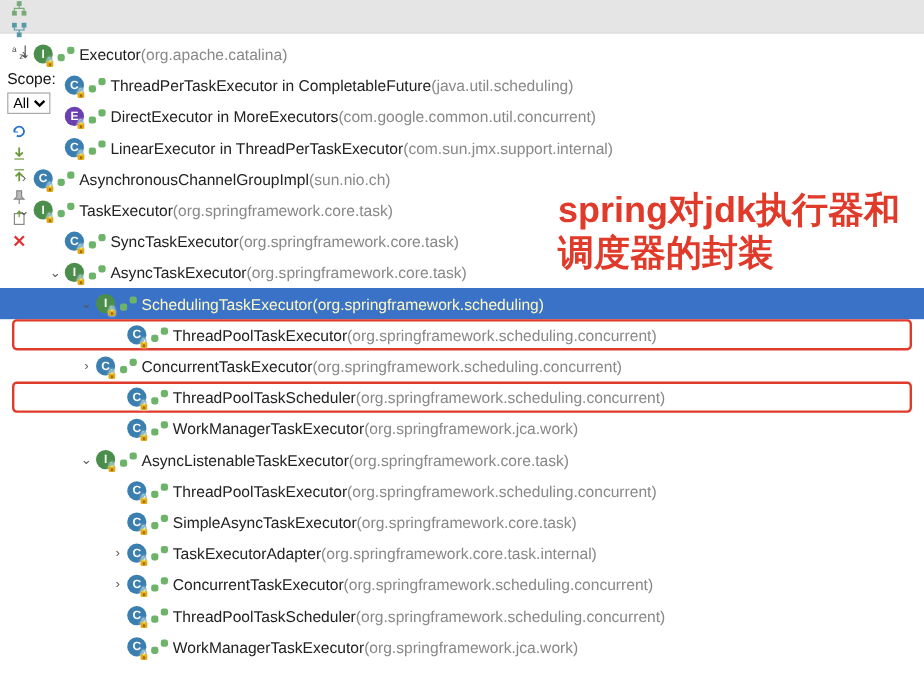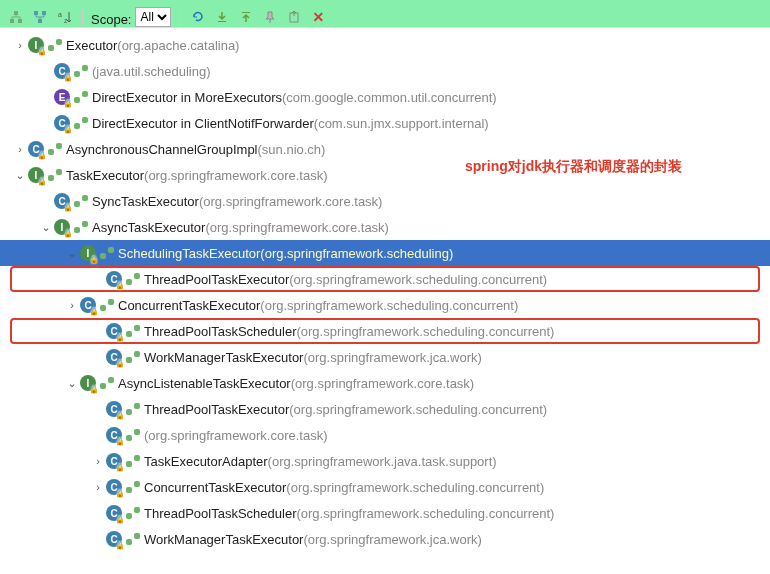--- a/index.html
+++ b/index.html
@@ -8,26 +8,27 @@
     font-family: "Segoe UI", Arial, sans-serif;
     font-size: 13px;
     background: #fff;
     width: 770px;
     height: 574px;
     overflow: hidden;
     position: relative;
   }
   .toolbar {
     display: flex;
-    align-items: flex-end;
+    align-items: flex-start;
     height: 28px;
     padding-left: 6px;
     gap: 4px;
-    background: #86efac;
+    background: #e5e5e5;
     border-bottom: 1px solid #ddd;
+    flex-direction: column;
   }
   .toolbar .sep {
     width: 1px; height: 18px; background: #ccc; margin: 0 4px;
   }
   .toolbar .tb-icon {
     width: 20px; height: 20px; display: flex; align-items: center; justify-content: center;
     color: #555; font-size: 14px; cursor: pointer;
   }
   .toolbar .lbl { font-size: 13px; color: #111; }
   .toolbar select {
@@ -76,21 +77,21 @@
   .name { color: #222; font-weight: 400; }
   .pkg  { color: #888; font-weight: 400; }
   .row.sel { background: #3a72c7; }
   .row.sel .name, .row.sel .pkg { color: #fef9c3; }
   .row.boxed {
     border: 2px solid #e03a2a; border-radius: 4px;
     margin: 0 10px; padding-left: 0;
   }
   .annotation {
     position: absolute; right: 10px; top: 158px; width: 295px;
-    color: #e03a2a; font-size: 14px; font-weight: 600; line-height: 1.2;
+    color: #e03a2a; font-size: 30px; font-weight: 600; line-height: 1.2;
     pointer-events: none;
   }
 </style>
 </head>
 <body>
 
 <div class="toolbar">
   <span class="tb-icon">
     <svg width="14" height="14" viewBox="0 0 14 14">
         <rect x="5" y="1" width="4" height="4" fill="#7a7"></rect>
@@ -159,36 +160,37 @@
       <span class="badge i">I<span class="lock">🔒</span></span>
       <span class="inh"></span>
       <span class="name">Executor</span> 
       <span class="pkg">(org.apache.catalina)</span>
     </div>
     <div class="row">
       <span class="indent" style="width: 38px;"></span>
       <span class="chev empty">·</span>
       <span class="badge c">C<span class="lock">🔒</span></span>
       <span class="inh"></span>
+      <span class="name">ThreadPerTaskExecutor in CompletableFuture</span> 
       <span class="pkg">(java.util.scheduling)</span>
     </div>
     <div class="row">
       <span class="indent" style="width: 38px;"></span>
       <span class="chev empty">·</span>
       <span class="badge e">E<span class="lock">🔒</span></span>
       <span class="inh"></span>
       <span class="name">DirectExecutor in MoreExecutors</span> 
       <span class="pkg">(com.google.common.util.concurrent)</span>
     </div>
     <div class="row">
       <span class="indent" style="width: 38px;"></span>
       <span class="chev empty">·</span>
       <span class="badge c">C<span class="lock">🔒</span></span>
       <span class="inh"></span>
-      <span class="name">DirectExecutor in ClientNotifForwarder</span> 
+      <span class="name">LinearExecutor in ThreadPerTaskExecutor</span> 
       <span class="pkg">(com.sun.jmx.support.internal)</span>
     </div>
     <div class="row">
       <span class="indent" style="width: 12px;"></span>
       <span class="chev">›</span>
       <span class="badge c">C<span class="lock">🔒</span></span>
       <span class="inh"></span>
       <span class="name">AsynchronousChannelGroupImpl</span> 
       <span class="pkg">(sun.nio.ch)</span>
     </div>
@@ -270,29 +272,30 @@
       <span class="badge c">C<span class="lock">🔒</span></span>
       <span class="inh"></span>
       <span class="name">ThreadPoolTaskExecutor</span> 
       <span class="pkg">(org.springframework.scheduling.concurrent)</span>
     </div>
     <div class="row">
       <span class="indent" style="width: 90px;"></span>
       <span class="chev empty">·</span>
       <span class="badge c">C<span class="lock">🔒</span></span>
       <span class="inh"></span>
+      <span class="name">SimpleAsyncTaskExecutor</span> 
       <span class="pkg">(org.springframework.core.task)</span>
     </div>
     <div class="row">
       <span class="indent" style="width: 90px;"></span>
       <span class="chev">›</span>
       <span class="badge c">C<span class="lock">🔒</span></span>
       <span class="inh"></span>
       <span class="name">TaskExecutorAdapter</span> 
-      <span class="pkg">(org.springframework.java.task.support)</span>
+      <span class="pkg">(org.springframework.core.task.internal)</span>
     </div>
     <div class="row">
       <span class="indent" style="width: 90px;"></span>
       <span class="chev">›</span>
       <span class="badge c">C<span class="lock">🔒</span></span>
       <span class="inh"></span>
       <span class="name">ConcurrentTaskExecutor</span> 
       <span class="pkg">(org.springframework.scheduling.concurrent)</span>
     </div>
     <div class="row">

